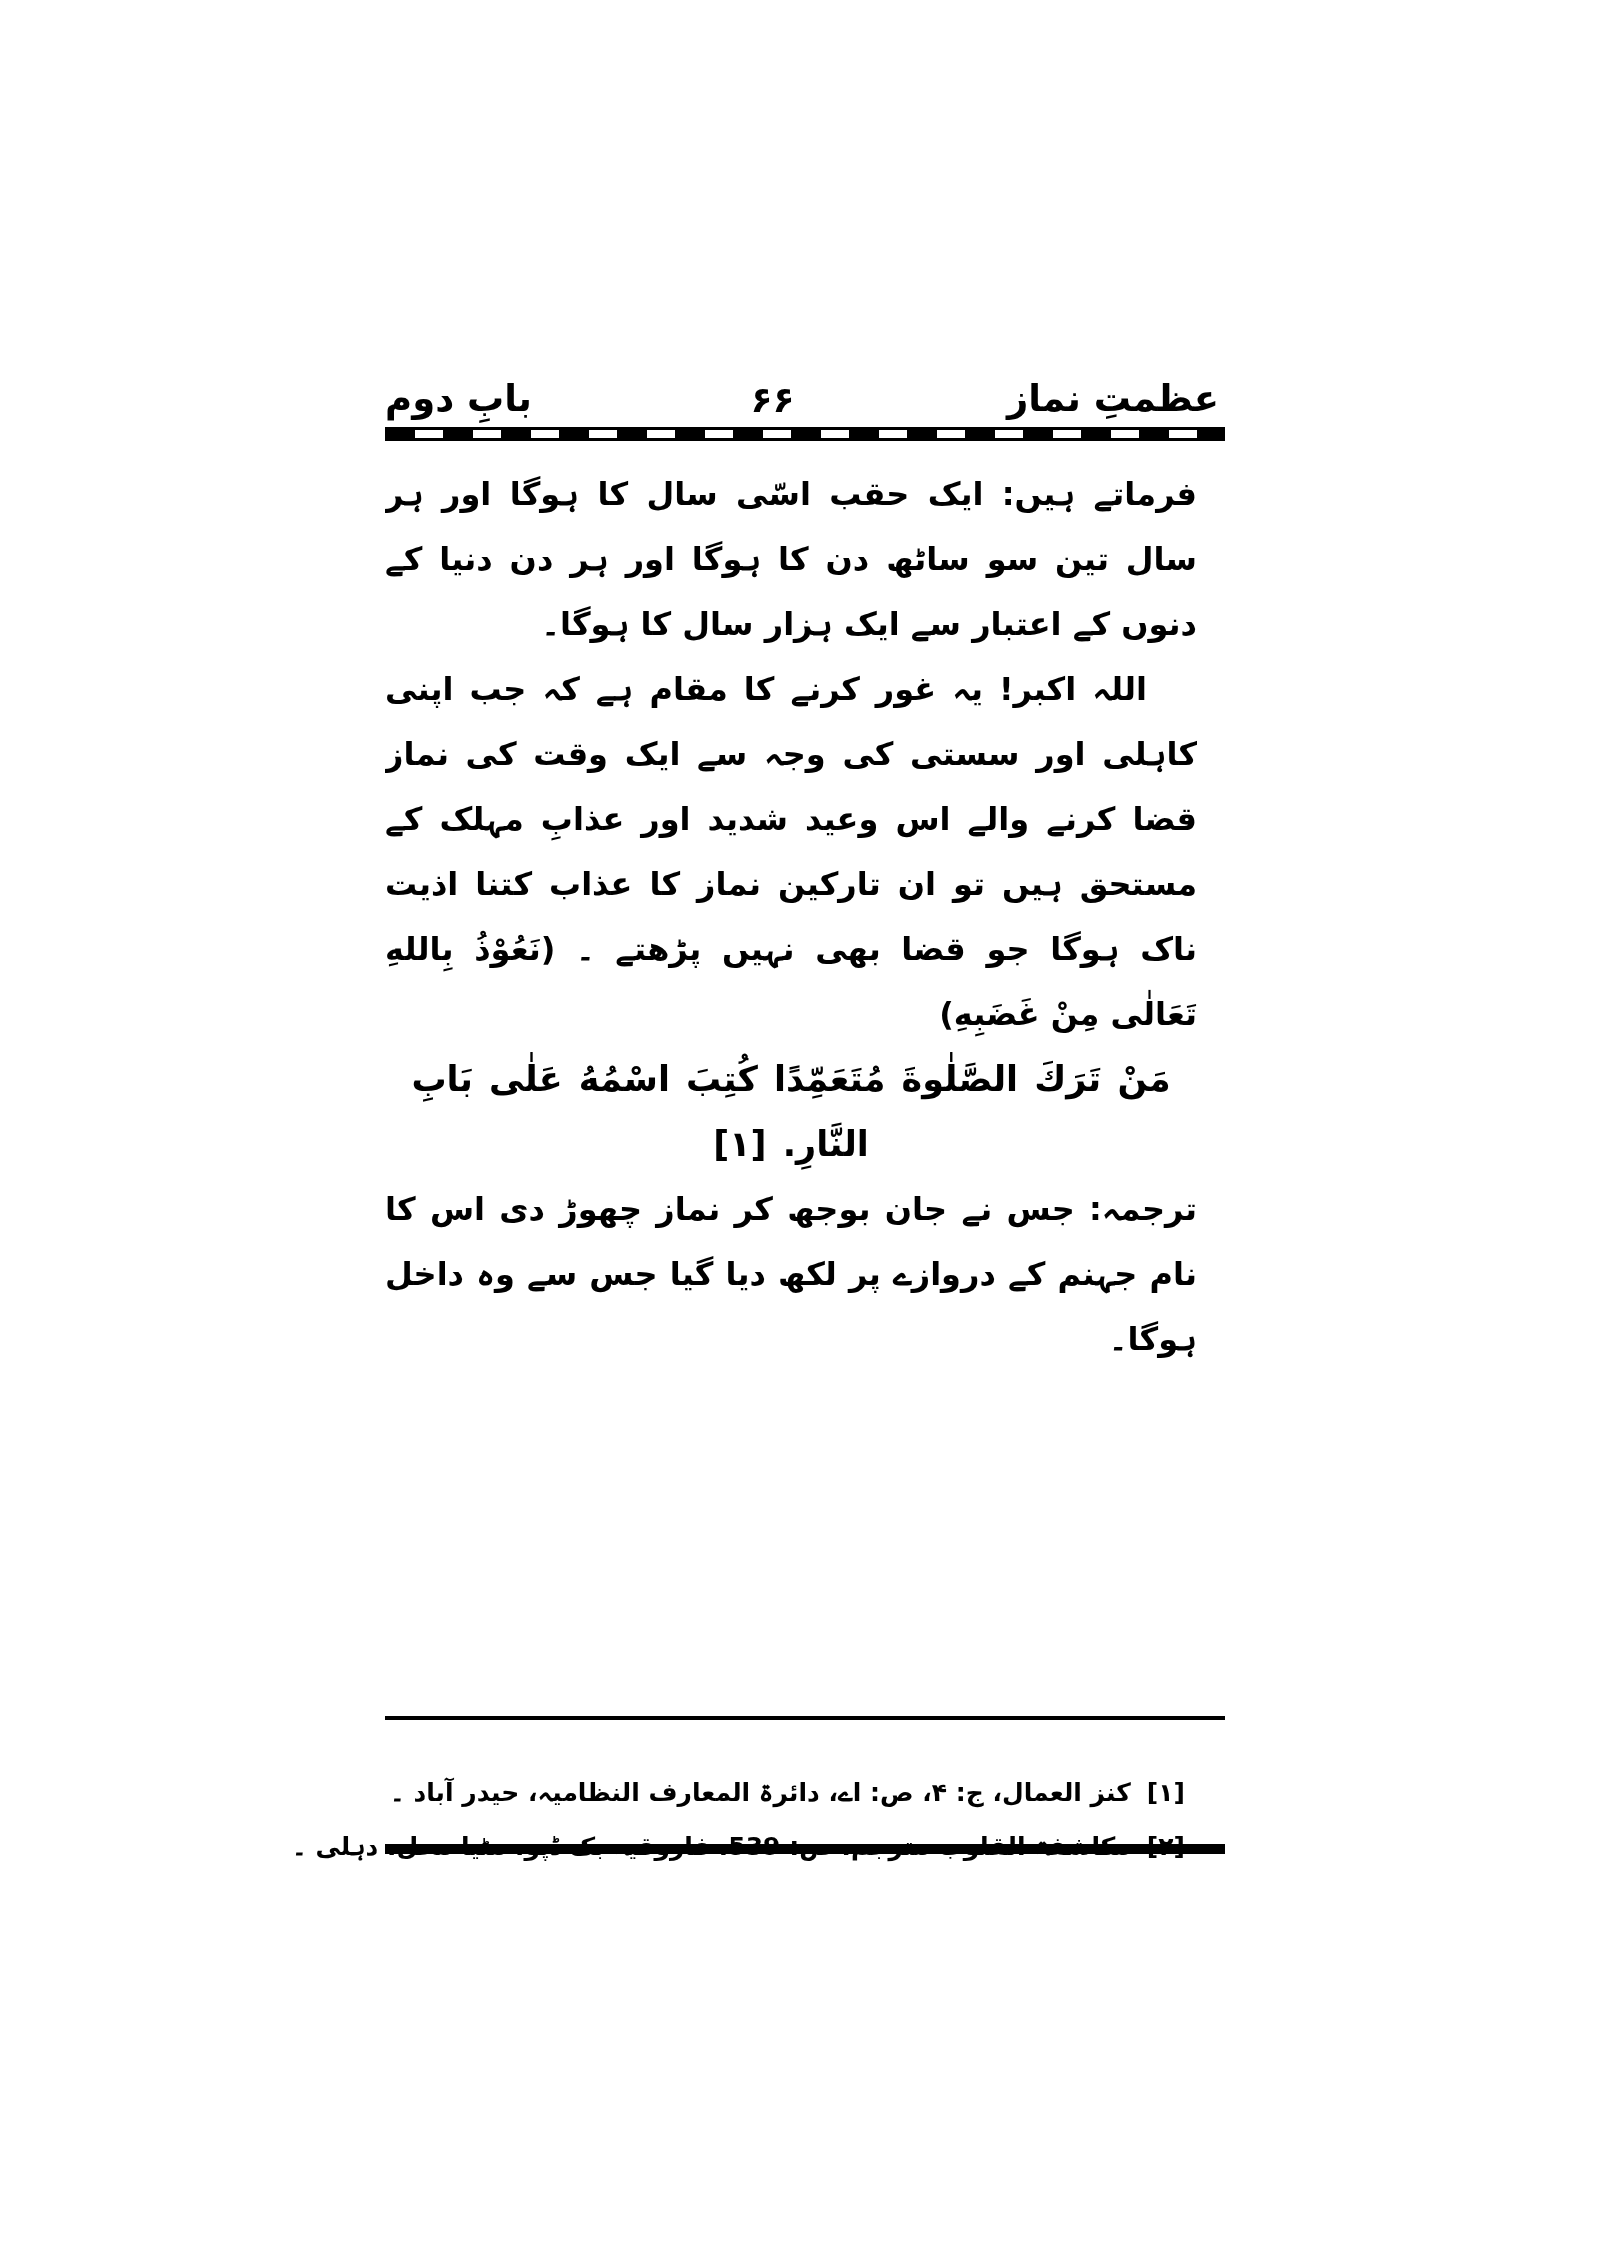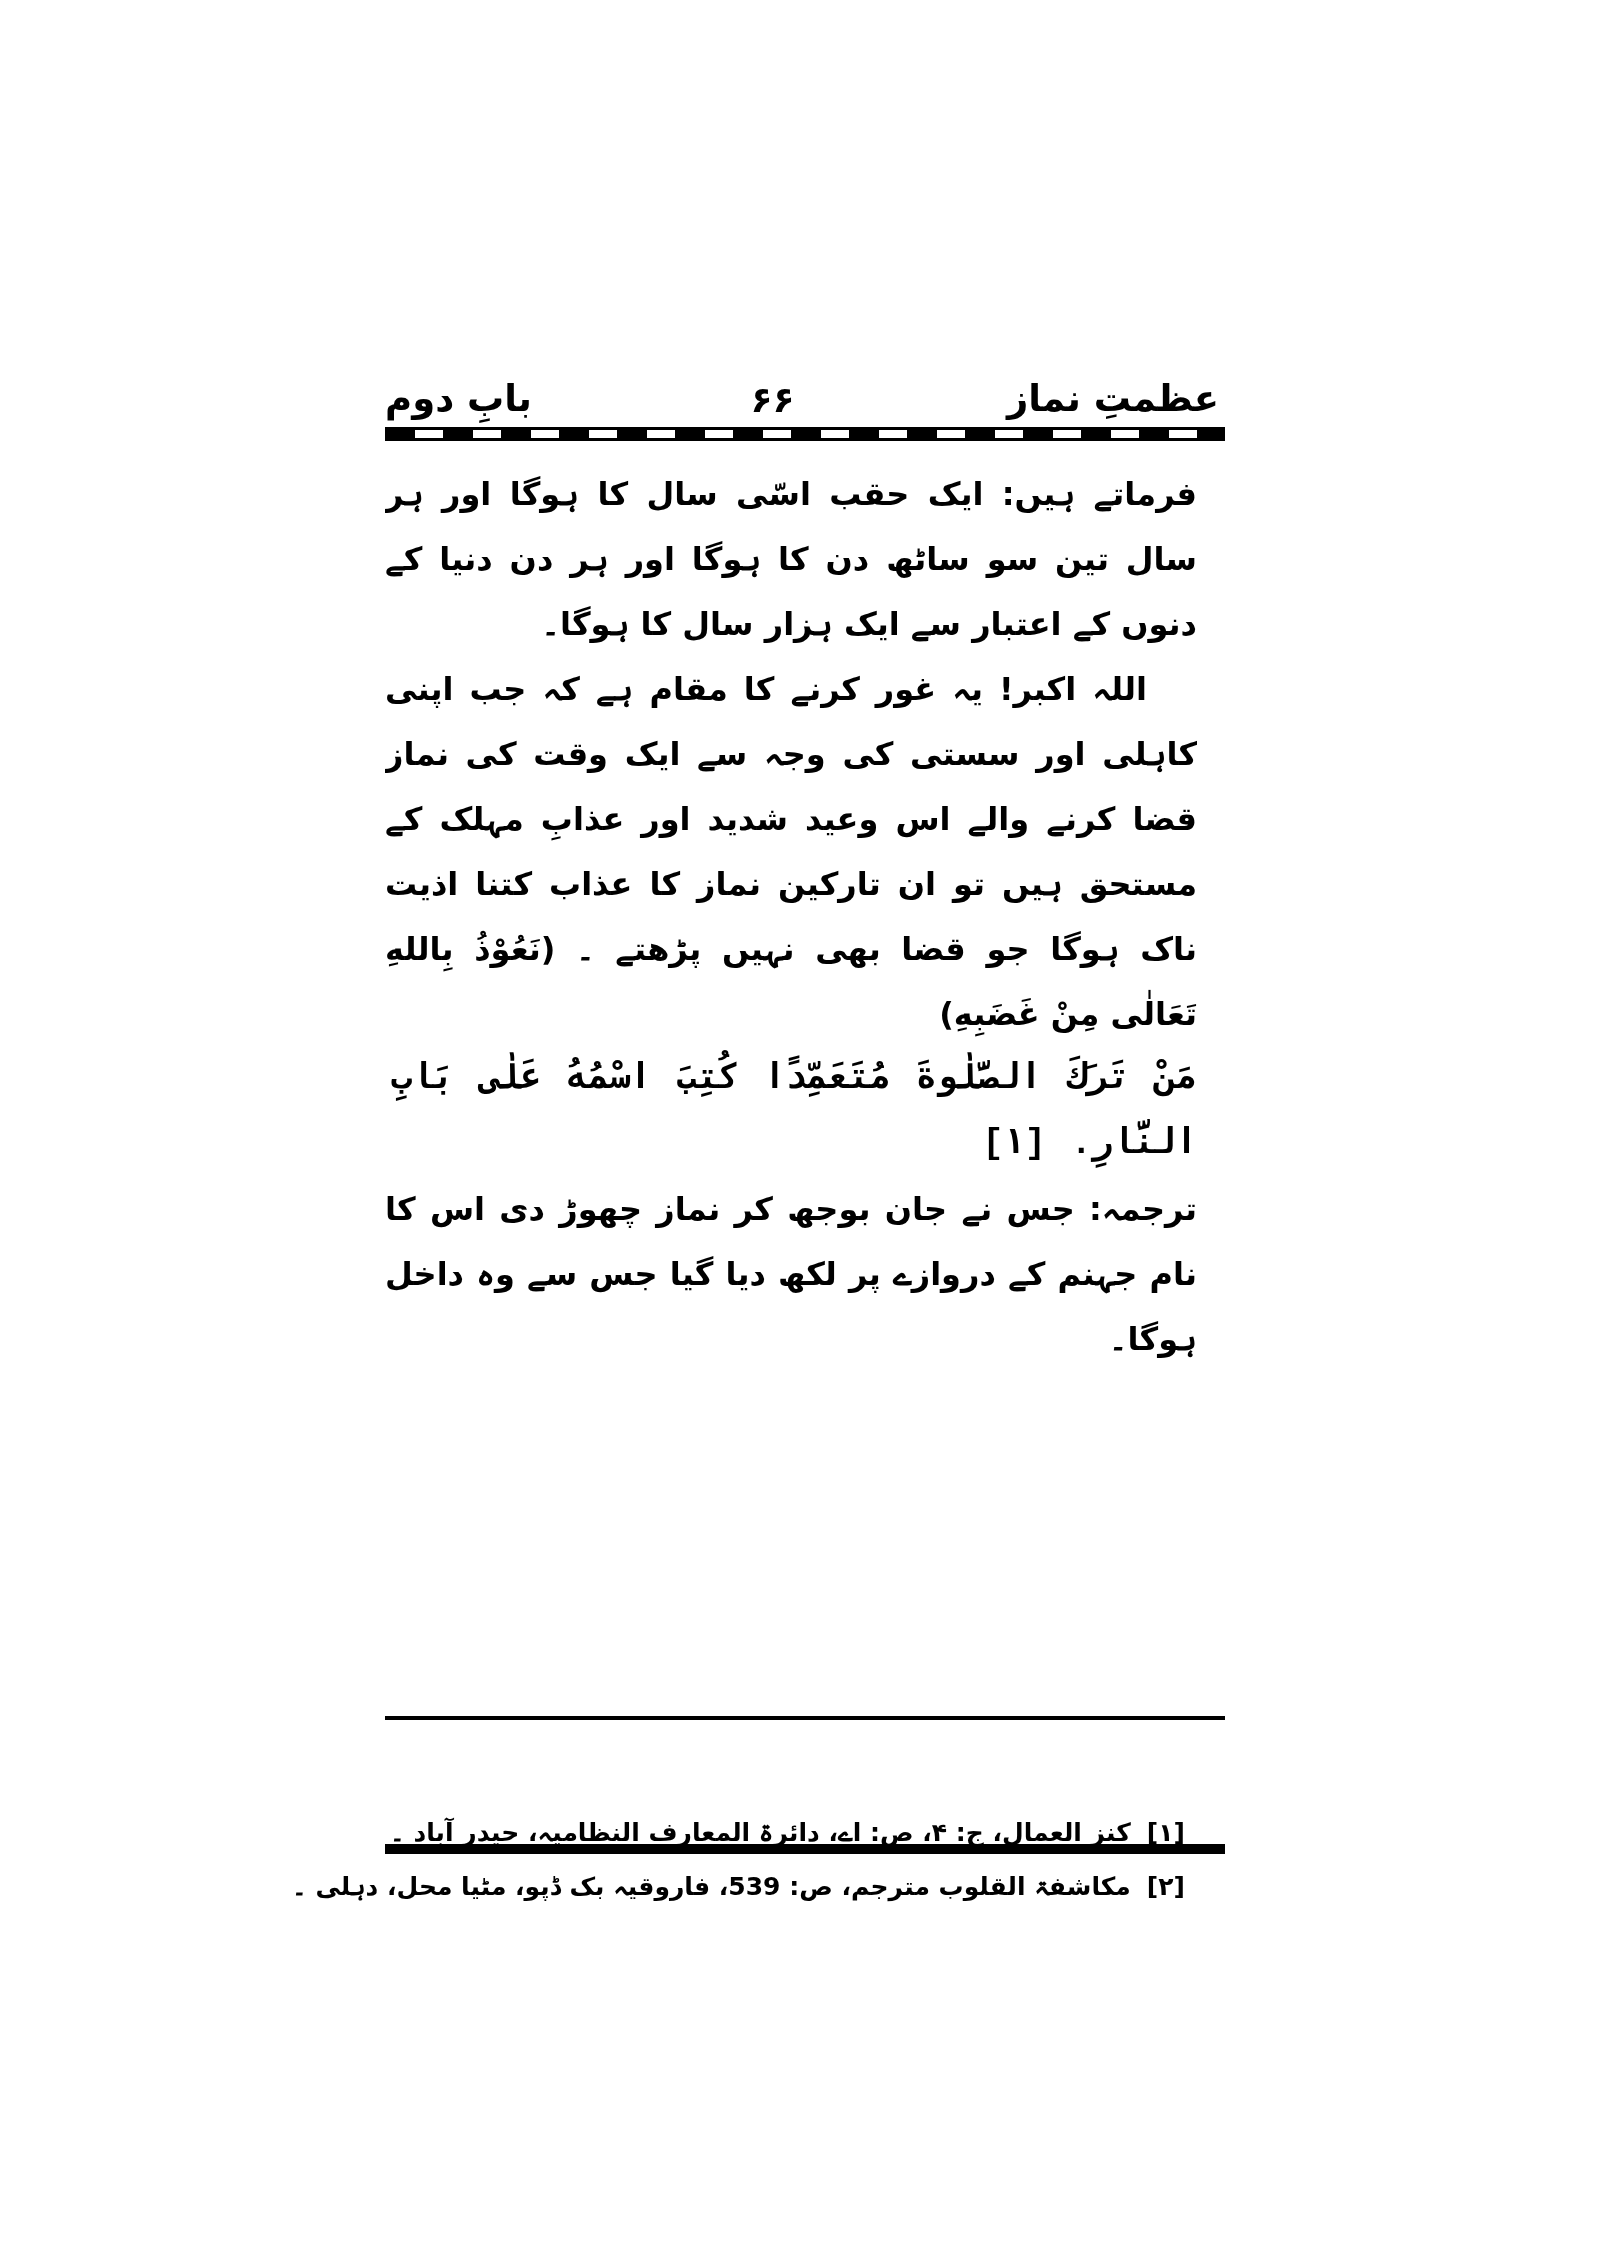--- a/index.html
+++ b/index.html
@@ -63,35 +63,35 @@
     font-size: 32px;
     font-weight: bold;
     line-height: 65px;
   }
   .body-text p { margin: 0; padding: 0; }
   .indent { text-indent: 50px; }
   .arabic {
     font-size: 35px;
     word-spacing: 4px;
   }
-  .arabic.center  { text-align: right; font-family: Liberation Mono, monospace; }
+  .arabic.center  { text-align: center; }
 
   
   .fn-rule-top {
     position: absolute;
     left: 385px;
     top: 1716px;
     width: 840px;
     height: 4px;
     background: #000;
   }
   .footnotes {
     position: absolute;
     left: 385px;
-    top: 1806px;
+    top: 1766px;
     width: 800px;     
     direction: rtl;
     text-align: right;
     font-size: 25px;
     font-weight: bold;
     line-height: 54px;
     white-space: nowrap;
   }
   .footnote .marker { display: inline-block; margin-left: 16px; }
   .fn-rule-bottom {

